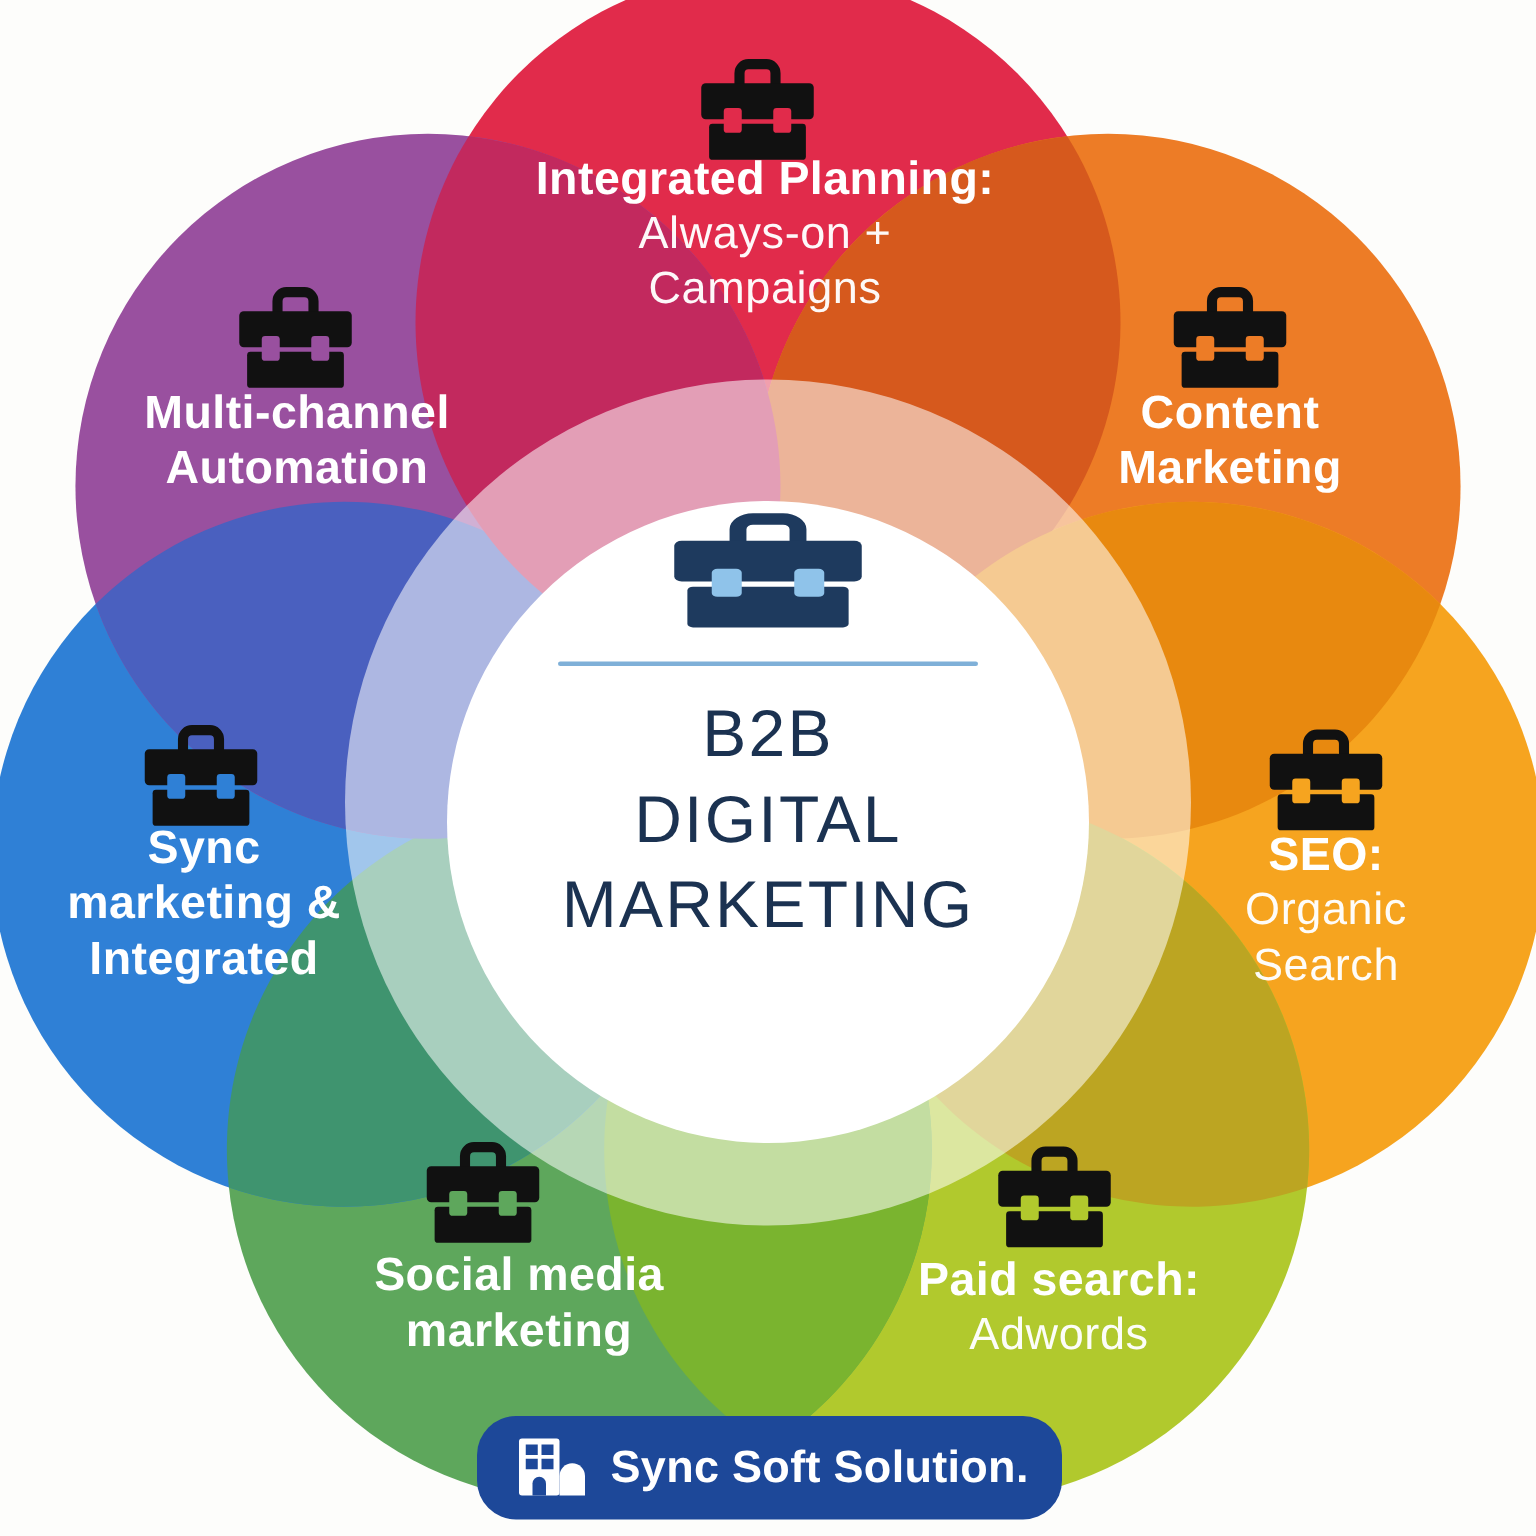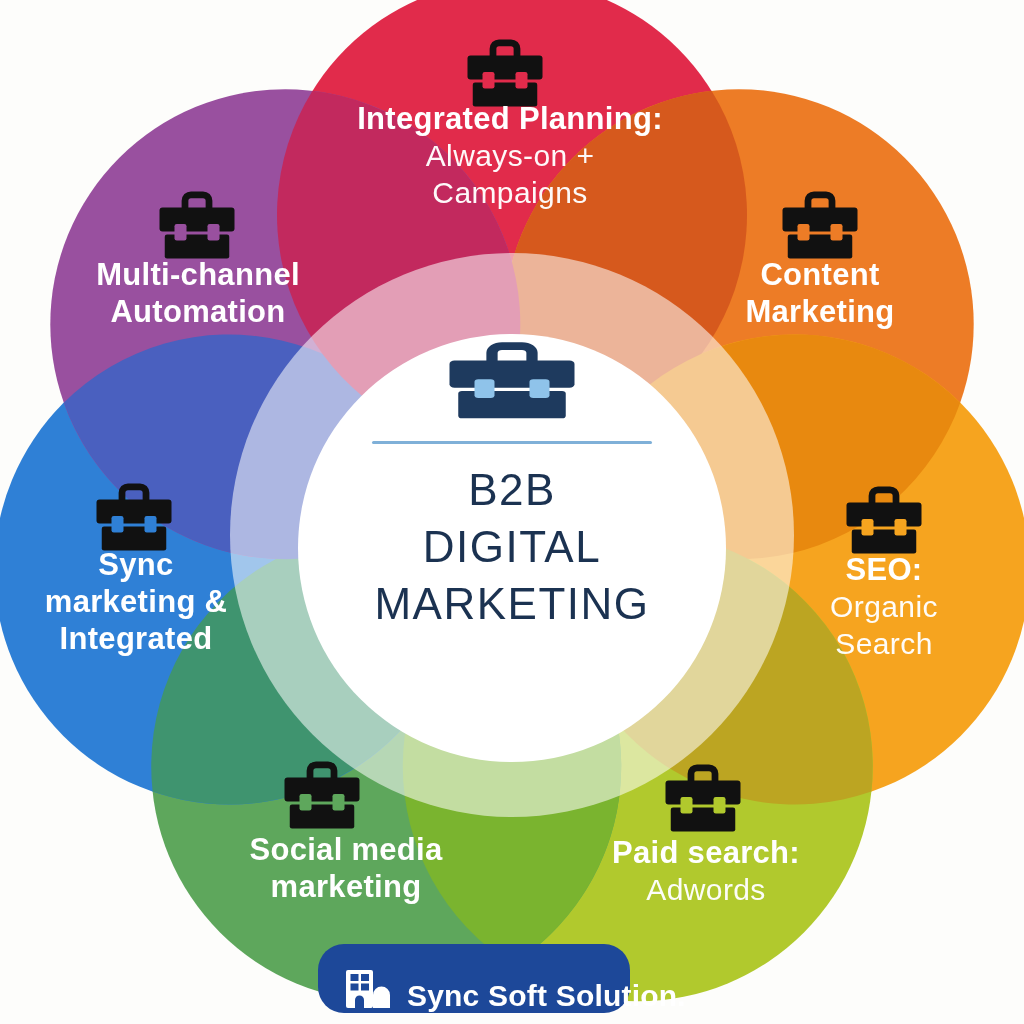--- a/index.html
+++ b/index.html
@@ -15,23 +15,23 @@
   }
   .petal-label .ln{line-height:37px;}
   .petal-label .b{font-weight:700;font-size:31px;letter-spacing:.3px;}
   .petal-label .l{font-weight:400;font-size:30px;opacity:.97;letter-spacing:.4px;}
   .center-label{
     position:absolute;left:512px;top:461px;transform:translateX(-50%);
     text-align:center;color:#1b3251;white-space:nowrap;
   }
   .center-label .ct{font-size:44px;font-weight:400;line-height:57px;letter-spacing:1.5px;}
   .footer-pill{
-    position:absolute;left:318px;top:944px;width:312px;height:69px;
+    position:absolute;left:318px;top:944px;width:390px;height:69px;
     background:#1d4899;border-radius:26px;
-    display:flex;align-items:flex-end;padding-left:24px;box-sizing:border-box;gap:13px;
+    display:flex;align-items:center;padding-left:24px;box-sizing:border-box;gap:13px;
   }
   .footer-pill .btext{color:#ffffff;font-size:30px;font-weight:700;letter-spacing:.2px;white-space:nowrap;}
   .bicon{width:52px;height:46px;flex:0 0 auto;}
 </style>
 </head>
 <body>
 
 <div class="stage">
 
   <svg id="diagram-svg" viewBox="0 0 1024 1024">

